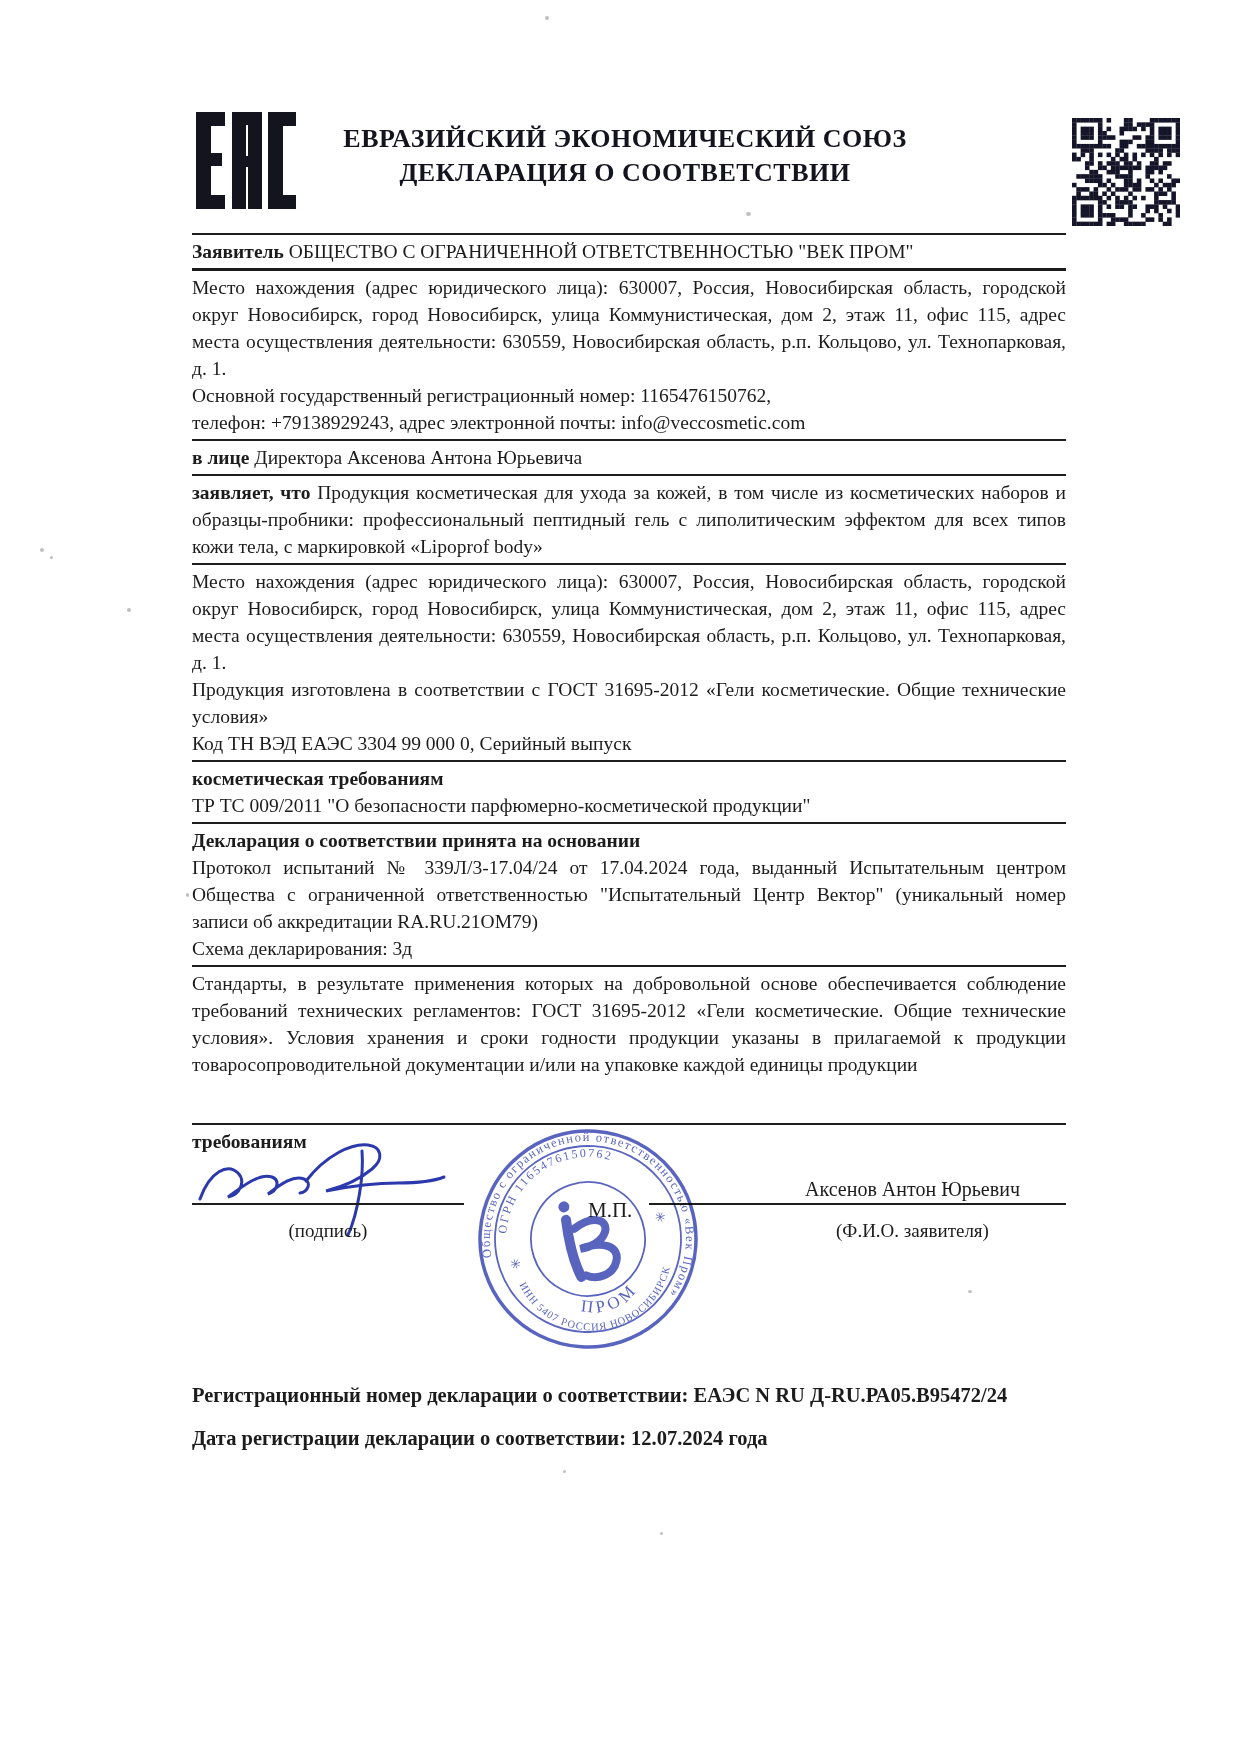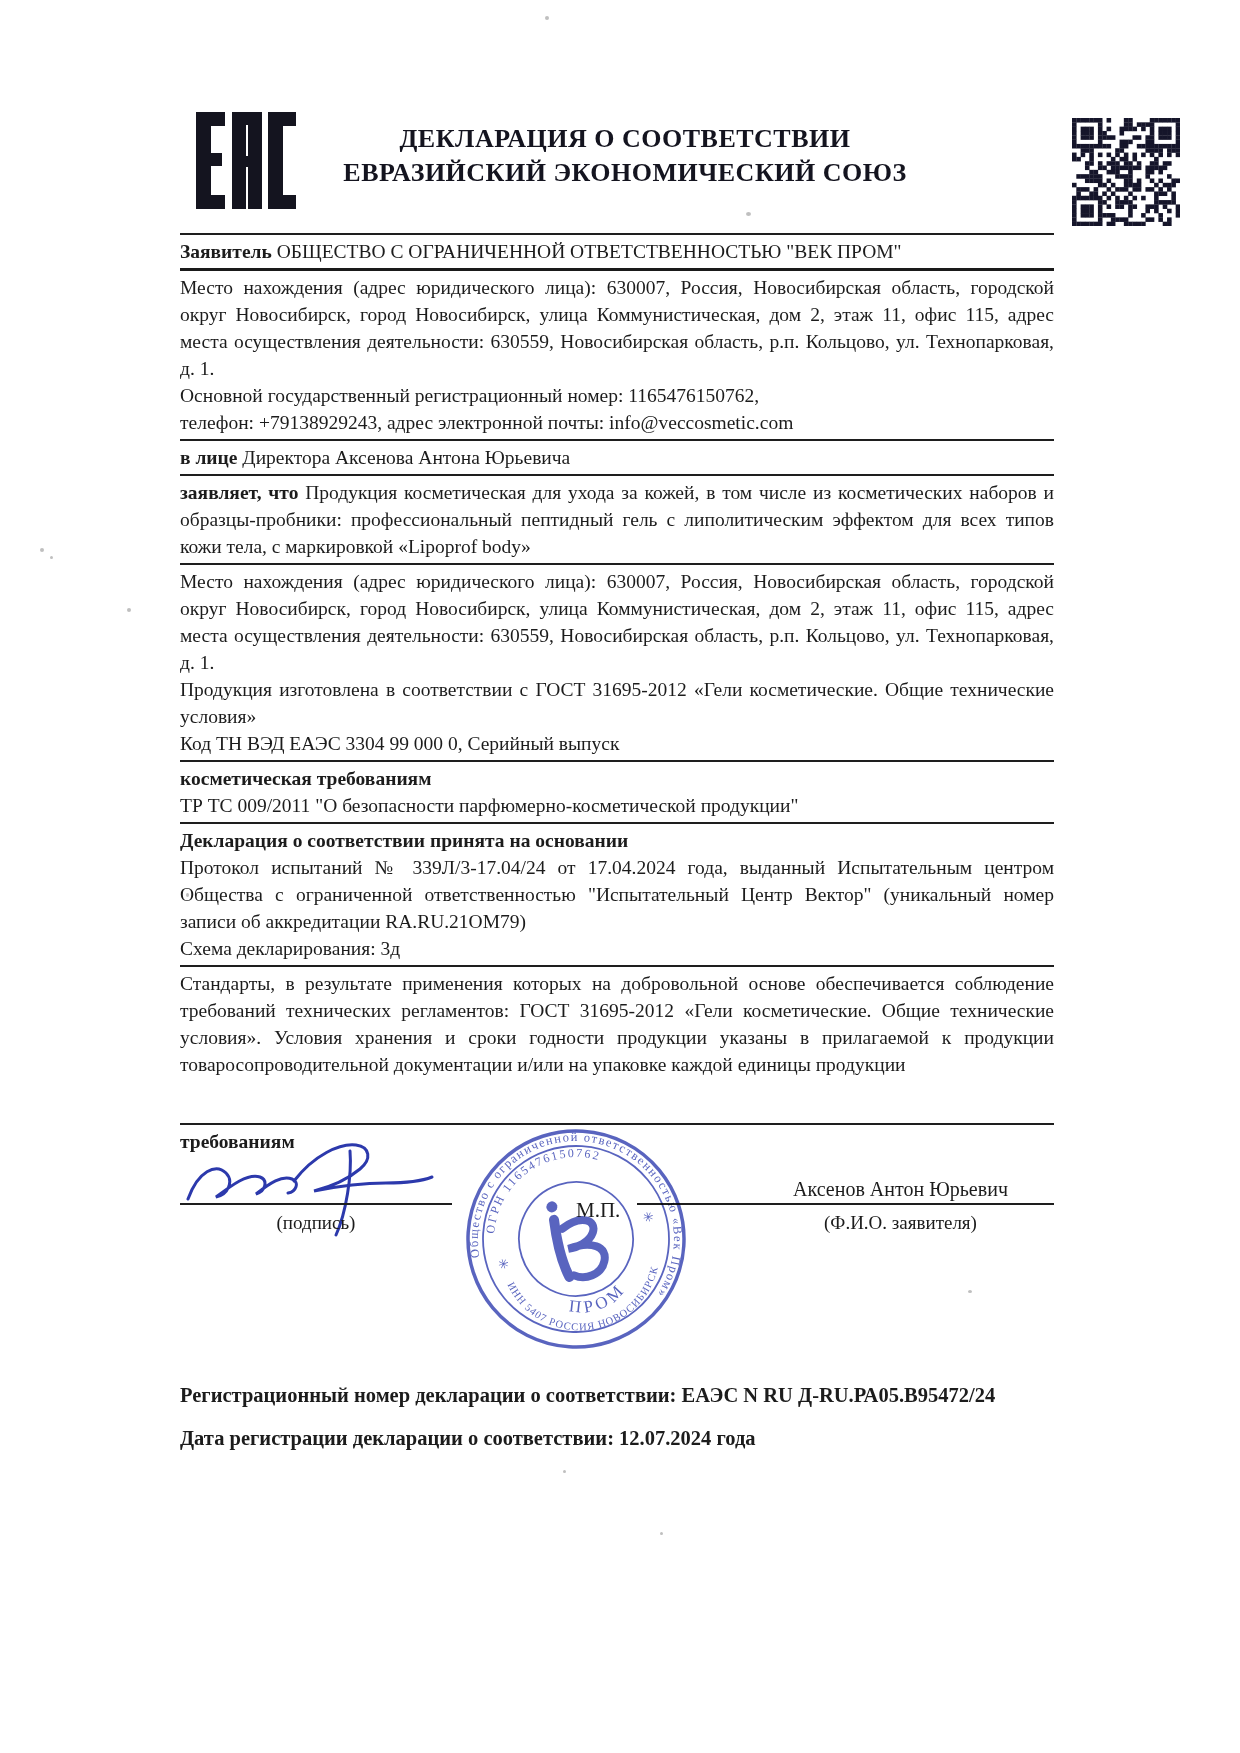--- a/index.html
+++ b/index.html
@@ -15,39 +15,39 @@
   
   .eac-logo{position:absolute;left:196px;top:112px;width:100px;height:97px;}
   .hdr-title{
     position:absolute;left:300px;top:122px;width:650px;
     text-align:center;font-weight:bold;font-size:26px;line-height:34px;
     letter-spacing:.5px;color:#14141f;
   }
   .qr{position:absolute;left:1072px;top:118px;width:108px;height:108px;}
   
   .content{
-    position:absolute;left:180px;top:230px;width:874px;
+    position:absolute;left:192px;top:230px;width:874px;
     font-size:19.5px;line-height:27px;
   }
   .content p{margin:0;}
   .row{white-space:nowrap;overflow:visible;}
   .jpara{text-align:justify;}
   b{font-weight:bold;}
   .rule{border-top:2px solid #1e1e1e;margin:3px 0;height:0;}
   .rule.thick{border-top:3px solid #1a1a1a;}
   .spacer40{height:42px;}
   .jfull{text-align:justify;text-align-last:justify;font-weight:bold;}
   .bold{font-weight:bold;}
   
   .sig-area{position:relative;height:132px;margin-top:6px;}
   .sig-left{position:absolute;left:0;top:6px;width:272px;text-align:center;}
   .sig-right{position:absolute;left:457px;top:6px;width:417px;text-align:center;}
   .sig-space{height:36px;}
   .sig-line{border-top:2px solid #1e1e1e;}
-  .sig-caption{font-size:19px;padding-top:4px;}
+  .sig-caption{font-size:19px;padding-top:12px;}
   .sig-name{height:36px;display:flex;align-items:flex-end;justify-content:center;padding-left:110px;font-size:20px;}
   .sig-caption-r{padding-left:110px;}
   .mp{position:absolute;left:396px;top:36px;font-size:21px;}
   .handsign{position:absolute;left:2px;top:-32px;width:280px;height:110px;mix-blend-mode:multiply;}
   .stamp{position:absolute;left:282px;top:-36px;width:228px;height:228px;mix-blend-mode:multiply;opacity:.85;z-index:3;}
   
   .reg-block{margin-top:88px;}
   .reg-block p{margin:0 0 14px 0;font-weight:bold;font-size:20.5px;line-height:29px;}
   
   .speck{position:absolute;border-radius:50%;background:#8a8a8a;opacity:.55;}
@@ -72,22 +72,22 @@
         <rect x="36" y="44" width="30" height="11"></rect>
 
         <rect x="72" y="0" width="15" height="97"></rect>
         <rect x="72" y="0" width="28" height="14"></rect>
         <rect x="72" y="83" width="28" height="14"></rect>
       </g>
     </svg>
   </div>
 
   <div class="hdr-title">
+    <div>ЕВРАЗИЙСКИЙ ЭКОНОМИЧЕСКИЙ СОЮЗ</div>
     <div>ДЕКЛАРАЦИЯ О СООТВЕТСТВИИ</div>
-    <div>ЕВРАЗИЙСКИЙ ЭКОНОМИЧЕСКИЙ СОЮЗ</div>
   </div>
 
   <div class="qr">
     <svg id="qr-svg" width="108" height="108" viewBox="0 0 108 108" xmlns="http://www.w3.org/2000/svg">
         <g fill="#15152a">
           <rect x="0.00" y="0.00" width="4.57" height="4.57"></rect>
           <rect x="4.32" y="0.00" width="4.57" height="4.57"></rect>
           <rect x="8.64" y="0.00" width="4.57" height="4.57"></rect>
           <rect x="12.96" y="0.00" width="4.57" height="4.57"></rect>
           <rect x="17.28" y="0.00" width="4.57" height="4.57"></rect>

